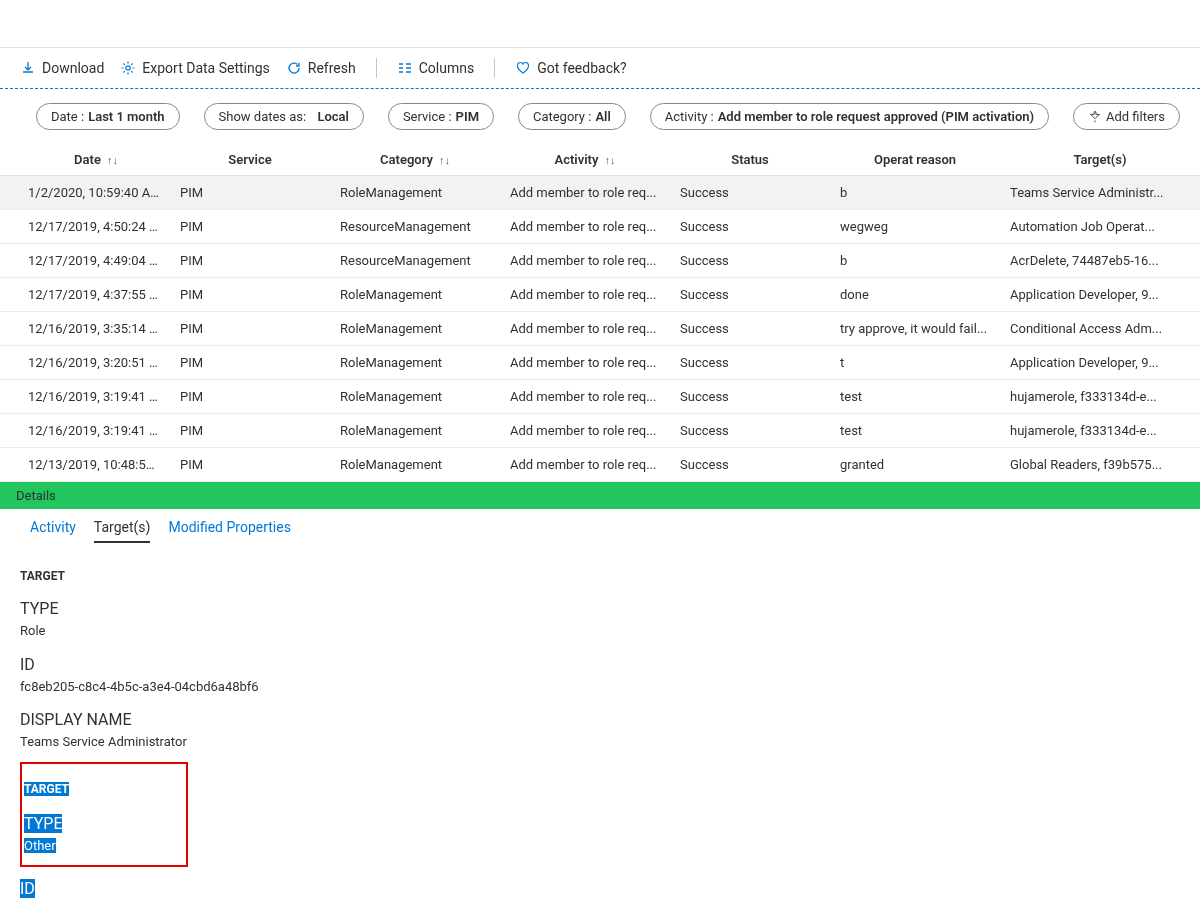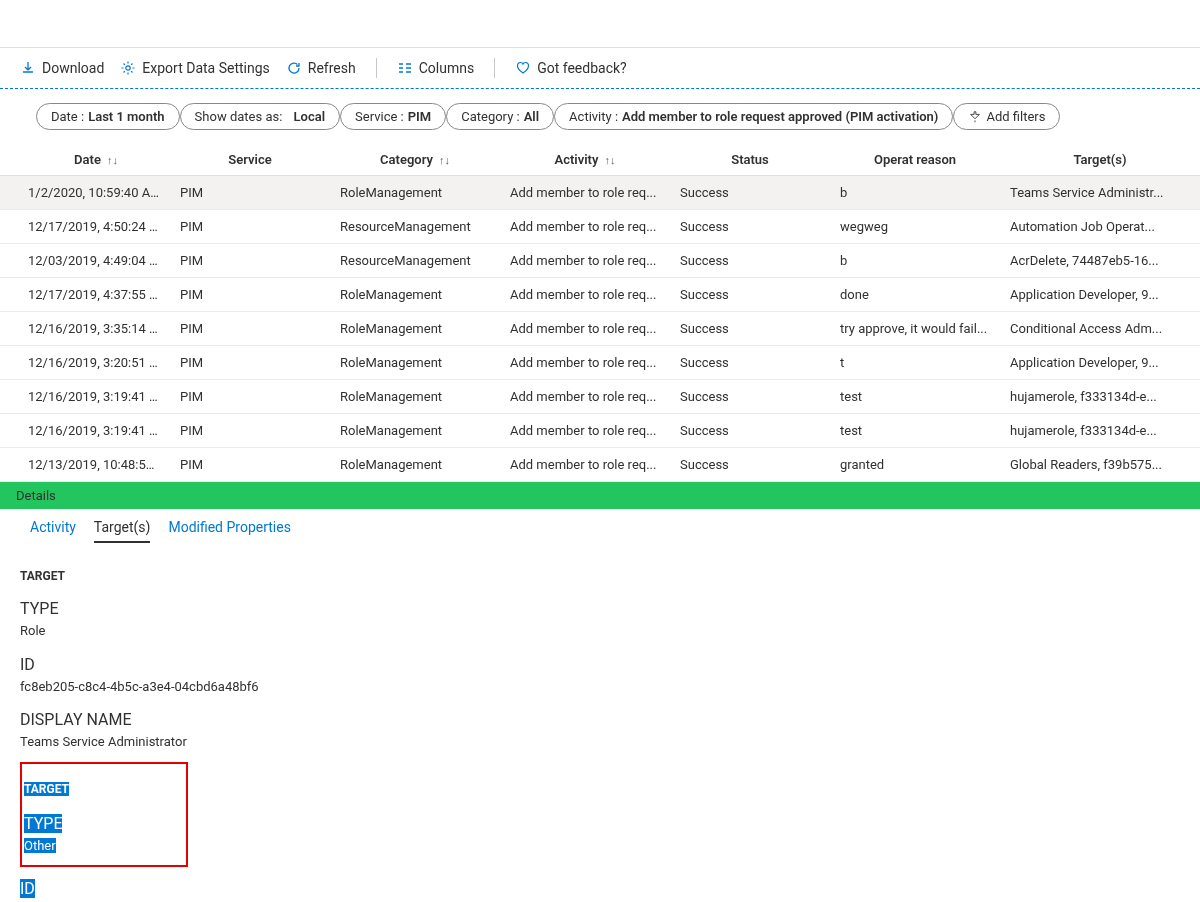--- a/index.html
+++ b/index.html
@@ -35,20 +35,21 @@
     width: 1px;
     height: 20px;
     background: #c8c6c4;
     margin: 0 4px;
   }
   .filter-bar {
     display: flex;
     align-items: center;
     padding: 14px 20px 14px 36px;
     flex-wrap: nowrap;
+    justify-content: space-between;
   }
   .pill {
     border: 1px solid #8a8886;
     border-radius: 16px;
     padding: 5px 14px;
     font-size: 13px;
     color: #323130;
     display: flex;
     align-items: center;
     gap: 4px;
@@ -251,21 +252,21 @@
       <tr>
         <td class="col-date">12/17/2019, 4:50:24 PM</td>
         <td class="col-service">PIM</td>
         <td class="col-cat">ResourceManagement</td>
         <td class="col-activity">Add member to role req...</td>
         <td class="col-status">Success</td>
         <td class="col-reason">wegweg</td>
         <td class="col-target">Automation Job Operat...</td>
       </tr>
       <tr>
-        <td class="col-date">12/03/2019, 4:49:04 PM</td>
+        <td class="col-date">12/17/2019, 4:49:04 PM</td>
         <td class="col-service">PIM</td>
         <td class="col-cat">ResourceManagement</td>
         <td class="col-activity">Add member to role req...</td>
         <td class="col-status">Success</td>
         <td class="col-reason">b</td>
         <td class="col-target">AcrDelete, 74487eb5-16...</td>
       </tr>
       <tr>
         <td class="col-date">12/17/2019, 4:37:55 PM</td>
         <td class="col-service">PIM</td>

